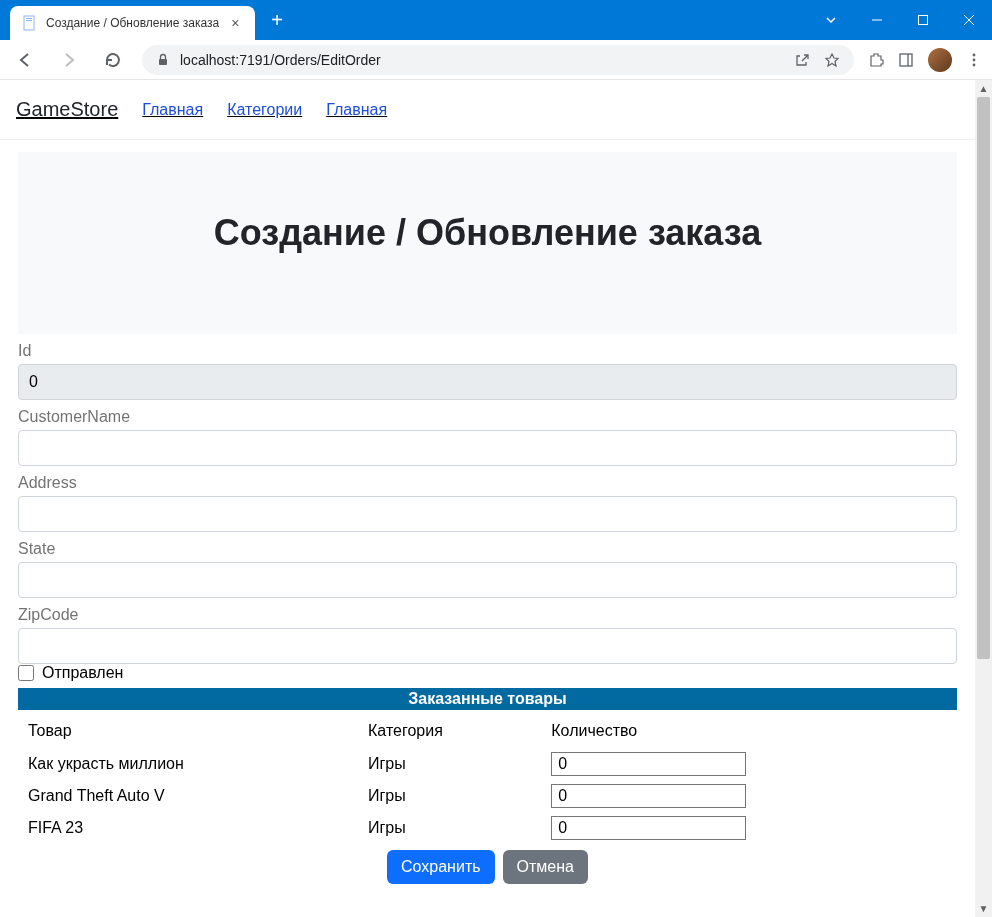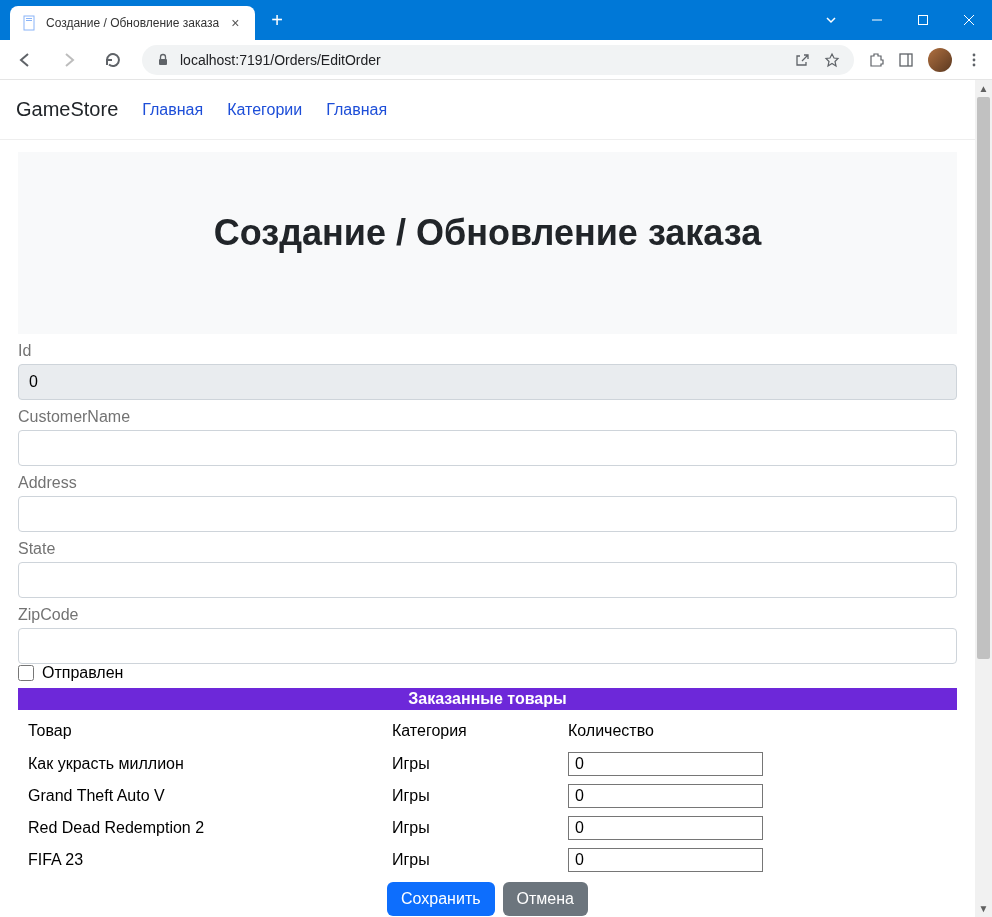--- a/index.html
+++ b/index.html
@@ -30,36 +30,36 @@
     
     
     .viewport { display: flex; height: 837px; }
     .page { flex: 1; overflow: hidden; }
     .scrollbar { width: 17px; background: #f1f1f1; display: flex; flex-direction: column; }
     .scroll-arrow { height: 17px; display: flex; align-items:center; justify-content:center; color:#606060; font-size:10px; cursor:pointer;}
     .scroll-track { flex:1; position:relative;}
     .scroll-thumb { position:absolute; top:0; left:2px; right:2px; height:70%; background:#c1c1c1; border-radius:2px;}
     
     
-    .site-header { background:#fff; padding: 18px 16px; display:flex; align-items:center; gap: 24px; border-bottom:1px solid #eee;}
+    .site-header { background:#fff; padding: 18px 16px; display:flex; align-items:center; gap: 24px; border-bottom:1px solid #eee;text-decoration:underline;}
     .brand { font-size: 20px; font-weight: 400; color:#212529;}
     .nav-link { font-size: 16px; color:#1d4ed8; text-decoration:none; cursor:pointer;}
     
     .content-wrap { padding: 12px 18px 0; }
     .hero { background: #f8f9fa; padding: 60px 20px 80px; text-align:center;}
     .hero h1 { font-size: 36px; font-weight: 600; color:#212529; }
     
     .form-group { margin-top: 8px; }
     .form-label { font-size: 16px; color:#737373; margin-bottom:4px; display:block;}
     .form-control { width:100%; padding: 6px 10px; border:1px solid #ced4da; border-radius:4px; font-size:16px; height:36px; }
     .form-control[readonly] { background: #e9ecef; }
     .check-row { margin-top:0; display:flex; align-items:center; gap:8px;}
     .check-row input { width:16px; height:16px; }
     
-    .section-title { background:#6d28d9; color:#fff; font-weight:700; text-align:center; padding:2px; margin-top:6px; font-size:16px;}
+    .section-title { background:#0369a1; color:#fff; font-weight:700; text-align:center; padding:2px; margin-top:6px; font-size:16px;}
     table { width:100%; border-collapse:collapse; margin-top:4px; }
     th { text-align:left; font-weight:400; padding:8px 10px; font-size:16px;}
     td { padding:4px 10px; font-size:16px; vertical-align:middle;}
     .qty-input { width:195px; padding:2px 6px; border:1px solid #767676; font-size:16px;}
     
     .btn-row { text-align:center; margin-top:6px; display:flex; gap:8px; justify-content:center;}
     .btn { padding:8px 14px; border-radius:6px; font-size:16px; cursor:pointer; border:none;}
     .btn-primary { background:#0d6efd; color:#fff;}
     .btn-secondary { background:#6c757d; color:#fff;}
     
@@ -222,25 +222,20 @@
     <td>Как украсть миллион</td>
     <td>Игры</td>
     <td><input class="qty-input" type="number" value="0" style=""></td>
             </tr>
             <tr>
     <td>Grand Theft Auto V</td>
     <td>Игры</td>
     <td><input class="qty-input" type="number" value="0" style=""></td>
             </tr>
             <tr>
-    <td>Red Dead Redemption 2</td>
-    <td>Игры</td>
-    <td><input class="qty-input" type="number" value="0" style=""></td>
-            </tr>
-            <tr>
     <td>FIFA 23</td>
     <td>Игры</td>
     <td><input class="qty-input" type="number" value="0" style=""></td>
             </tr>
           </tbody>
       </table>
 
       <div class="btn-row">
         <button class="btn btn-primary">Сохранить</button>
         <button class="btn btn-secondary">Отмена</button>

